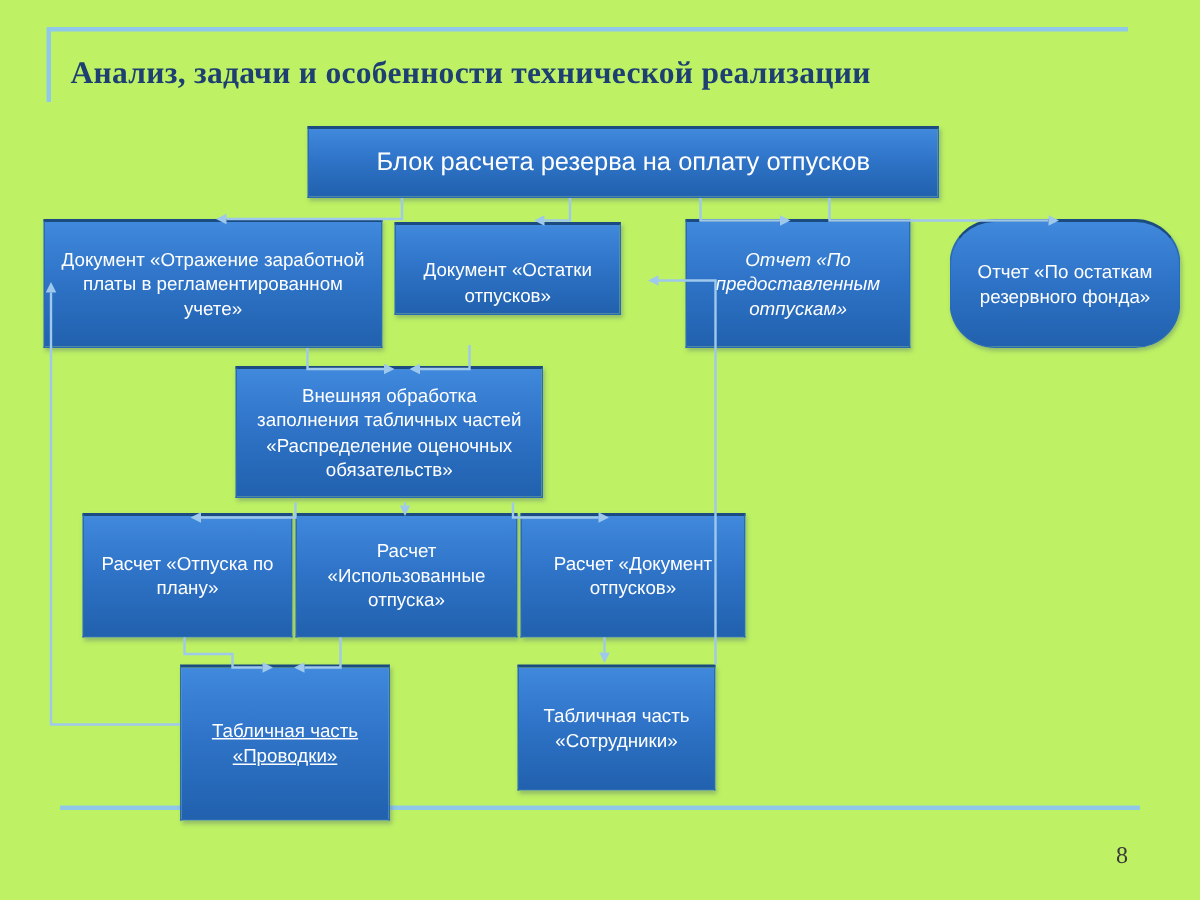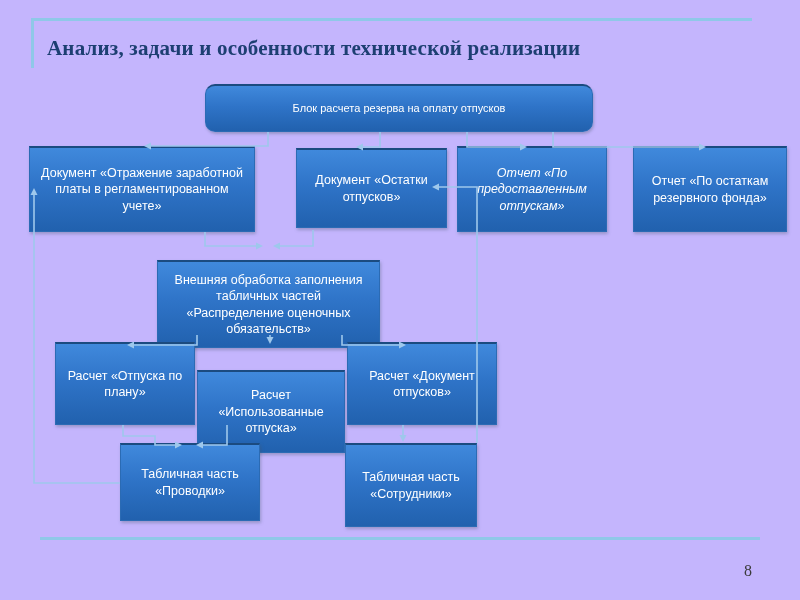--- a/index.html
+++ b/index.html
@@ -1,47 +1,47 @@
 <!DOCTYPE html>
 <html><head>
 <meta charset="utf-8">
 <style>
   html,body{margin:0;padding:0;}
   body{width:800px;height:600px;background:#fff;font-family:"Liberation Sans",sans-serif;overflow:hidden;}
-  #slide{position:relative;width:800px;height:600px;background:#c4b5fd;}
+  #slide{position:relative;width:800px;height:600px;background:#bef264;}
 
   
   .frame-top{position:absolute;left:33px;top:18px;width:719px;height:3px;background:#8fc8e8;}
   .frame-left{position:absolute;left:31px;top:18px;width:3px;height:50px;background:#8fc8e8;}
   .frame-bottom{position:absolute;left:40px;top:537px;width:720px;height:3px;background:#8fc8e8;}
 
   .slide-title{position:absolute;left:47px;top:36px;width:700px;
     font-family:"Liberation Serif",serif;font-weight:bold;font-size:21px;
     color:#1d3f72;letter-spacing:.2px;}
 
   .page-number{position:absolute;left:738px;top:562px;width:20px;text-align:center;
     font-family:"Liberation Serif",serif;font-size:16px;color:#3a3a3a;}
 
   
   .node{position:absolute;display:flex;align-items:center;justify-content:center;
     text-align:center;color:#ffffff;font-size:12.5px;line-height:1.32;
     background:linear-gradient(180deg,#4089dc 0%,#2f74c8 45%,#2161ae 100%);
     border:1px solid #2b6bb4;border-top:2px solid #1b4b80;
     box-shadow:1px 2px 3px rgba(70,90,110,.35);
     padding:4px 8px;box-sizing:border-box;z-index:2;}
-  .n-top   {left:205px;top:84px; width:388px;height:48px;font-size:11px;border-radius:10px;}
+  .n-top   {left:205px;top:84px; width:421px;height:48px;font-size:17px;}
   .n-doc1  {left:29px; top:146px;width:226px;height:86px;}
-  .n-doc2  {left:296px;top:148px;width:151px;height:80px;}
+  .n-doc2  {left:263px;top:148px;width:151px;height:62px;align-items:flex-end;}
   .n-rep1  {left:457px;top:146px;width:150px;height:86px;font-style:italic;}
-  .n-rep2  {left:633px;top:146px;width:154px;height:86px;}
-  .n-ext   {left:157px;top:260px;width:223px;height:88px;}
+  .n-rep2  {left:633px;top:146px;width:154px;height:86px;border-radius:30px;}
+  .n-ext   {left:157px;top:244px;width:205px;height:88px;}
   .n-calc1 {left:55px; top:342px;width:140px;height:83px;}
-  .n-calc2 {left:197px;top:342px;width:148px;height:83px;margin-top:28px;}
+  .n-calc2 {left:197px;top:342px;width:148px;height:83px;}
   .n-calc3 {left:347px;top:342px;width:150px;height:83px;}
-  .n-tab1  {left:120px;top:443px;width:140px;height:78px;}
+  .n-tab1  {left:120px;top:443px;width:140px;height:104px;text-decoration:underline;}
   .n-tab2  {left:345px;top:443px;width:132px;height:84px;text-align:center;}
 
   .connector-layer{position:absolute;left:0;top:0;width:800px;height:600px;z-index:5;pointer-events:none;}
   .connector-layer polyline{fill:none;stroke:#9ec8ec;stroke-width:1.6;}
   .connector-layer polygon{fill:#9ec8ec;stroke:none;}
 </style>
 </head>
 <body>
 
 <div id="slide">

